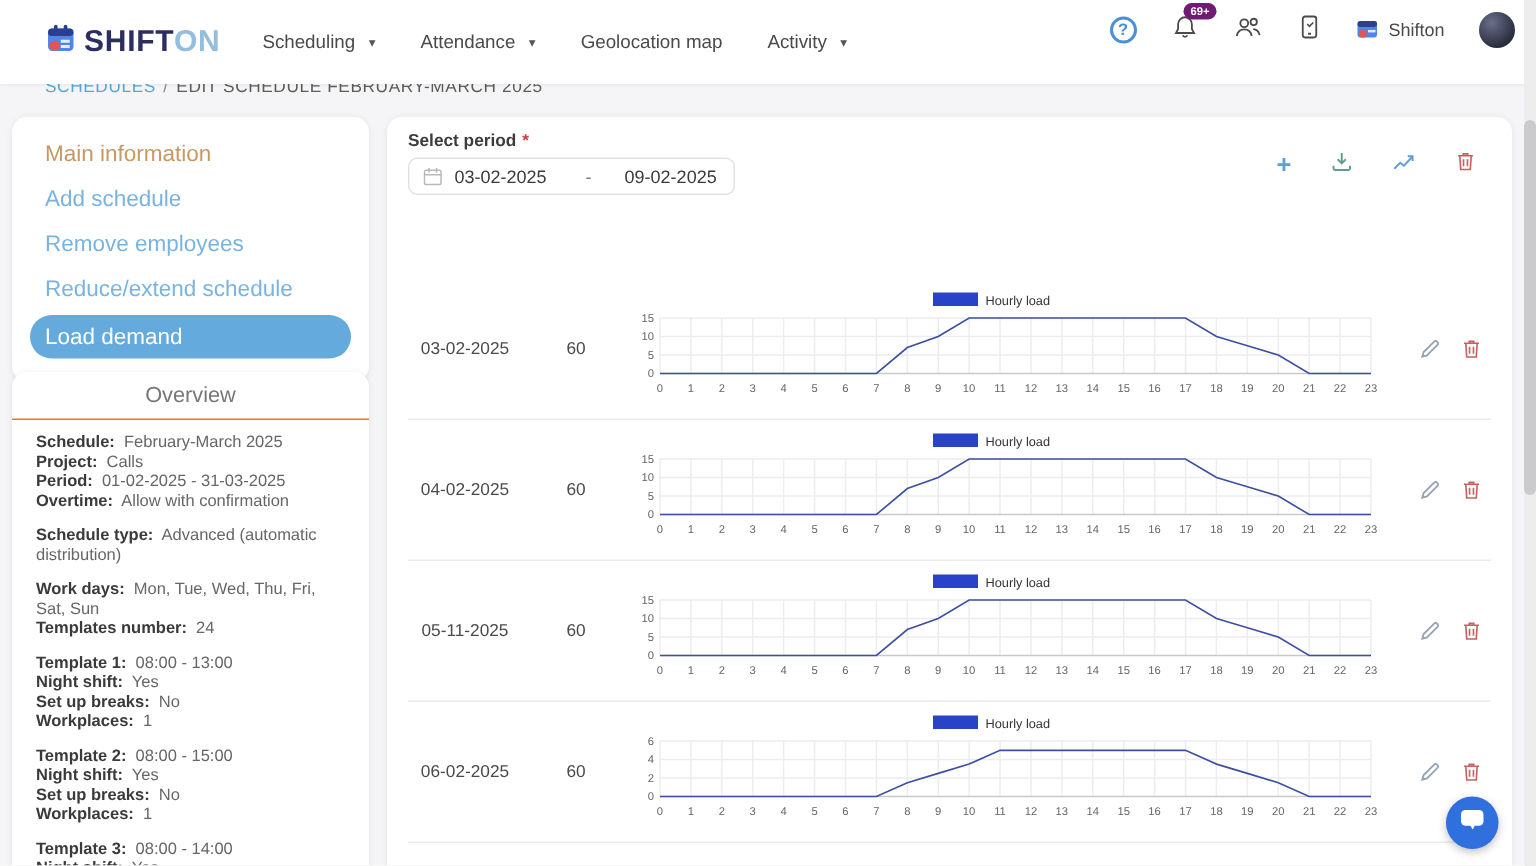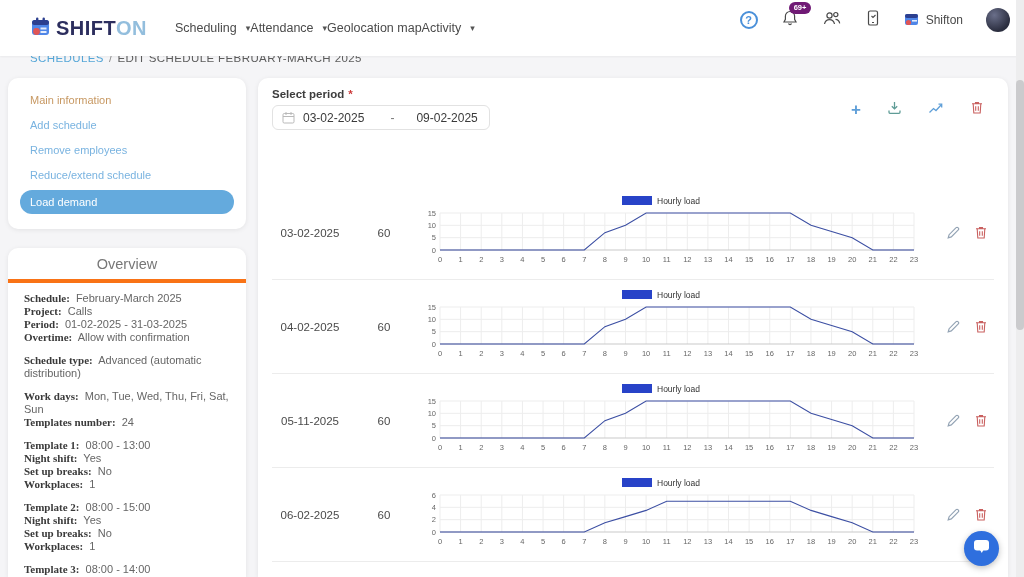--- a/index.html
+++ b/index.html
@@ -4,48 +4,48 @@
 <style>
   * { margin:0; padding:0; box-sizing:border-box; }
   html,body { width:1024px; height:577px; }
   body { position:relative; overflow:hidden; background:#f5f5f7; font-family:"Liberation Sans", sans-serif; color:#444; }
 
   
   .topnav { position:absolute; top:0; left:0; width:1024px; height:56px; background:#fff; display:flex; align-items:center; box-shadow:0 1px 2px rgba(0,0,0,.05); z-index:5; }
   .logo { display:flex; align-items:center; margin-left:30px; cursor:pointer; }
   .logo-word { font-size:20px; font-weight:bold; letter-spacing:.5px; margin-left:5px; }
   .logo-shift { color:#2c2e5e; } .logo-on { color:#93bedd; }
-  .nav-menus { display:flex; align-items:center; margin-left:28px; }
+  .nav-menus { display:flex; align-items:center; margin-left:28px; gap:30px; }
   .nav-item { display:flex; align-items:center; font-size:12.5px; color:#4a4a4a; cursor:pointer; }
   .nav-caret { font-size:9px; color:#555; margin-left:9px; }
   .nav-right { position:absolute; right:14px; top:0; height:40px; display:flex; align-items:center; gap:23px; }
   .help-circ { width:18px; height:18px; border:2px solid #4a90d9; border-radius:50%; color:#4a90d9; font-size:11px; font-weight:bold; display:flex; align-items:center; justify-content:center; cursor:pointer; }
   .icon-btn { position:relative; cursor:pointer; display:flex; align-items:center; }
   .badge { position:absolute; top:-7px; left:8px; background:#701a75; color:#fff; font-size:7.5px; font-weight:bold; border-radius:8px; padding:2px 5px; line-height:1; }
   .company { display:flex; align-items:center; gap:6px; font-size:12px; color:#4a4a4a; cursor:pointer; }
   .avatar { width:24px; height:24px; border-radius:50%; background:radial-gradient(circle at 35% 30%, #6a6f8a, #2b2e3f 70%); cursor:pointer; }
 
   
   .breadcrumb { position:absolute; top:52px; left:30px; font-size:11.5px; letter-spacing:.4px; color:#5c5c5c; }
   .bc-root { color:#56a7d8; cursor:pointer; }
   .bc-sep { margin:0 5px; color:#8a8a8a; }
 
   
   .side-card { position:absolute; left:8px; top:78px; width:238px; background:#fff; border-radius:10px; box-shadow:0 1px 5px rgba(0,0,0,.08); padding:9px 0 12px; }
-  .side-item { font-size:11px; color:#79b3e0; padding:6px 22px; margin:1px 0; cursor:pointer; }
+  .side-item { font-size:15px; color:#79b3e0; padding:6px 22px; margin:1px 0; cursor:pointer; }
   .side-item.orange { color:#c79862; }
   .side-item.selected { background:#64aadd; color:#fff; margin:3px 12px; padding:6px 10px; border-radius:15px; }
 
   
   .ov-card { position:absolute; left:8px; top:248px; width:238px; height:329px; background:#fff; border-radius:10px 10px 0 0; box-shadow:0 1px 5px rgba(0,0,0,.08); overflow:hidden; }
-  .ov-title { text-align:center; font-size:14.5px; color:#777; padding:8px 0 7px; border-bottom:4px solid #f97316; }
+  .ov-title { text-align:center; font-size:14.5px; color:#777; padding:8px 0 7px; border-bottom:1px solid #f97316; }
   .ov-body { padding:9px 16px 0; }
   .ov-group { margin-bottom:10px; }
   .ov-line { font-size:11px; line-height:13px; color:#666; }
-  .ov-line b { color:#3a3a3a; font-weight:bold; margin-right:3px;font-family:Liberation Serif, serif; }
+  .ov-line b { color:#3a3a3a; font-weight:bold; margin-right:3px; }
 
   
   .main-card { position:absolute; left:258px; top:78px; width:750px; height:499px; background:#fff; border-radius:10px 10px 0 0; box-shadow:0 1px 5px rgba(0,0,0,.08); overflow:hidden; }
   .sp-label { position:absolute; left:14px; top:10px; font-size:11.5px; font-weight:bold; color:#3c3c3c; }
   .sp-req { color:#cc3b3b; margin-left:4px; }
   .date-input { position:absolute; left:14px; top:27px; width:218px; height:25px; border:1px solid #e2e2e2; border-radius:6px; background:#fff; display:flex; align-items:center; font-size:12px; color:#3a3a3a; cursor:pointer; }
   .date-input .cal { margin:0 8px 0 9px; display:flex; }
   .date-val { flex:0 0 auto; }
   .date-dash { margin:0 22px 0 26px; color:#777; }
   .card-actions { position:absolute; right:24px; top:22px; display:flex; gap:26px; align-items:center; }

